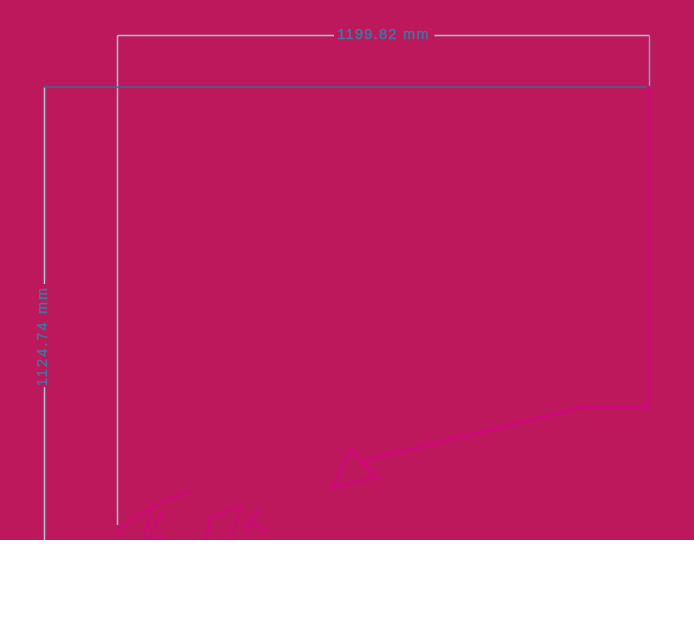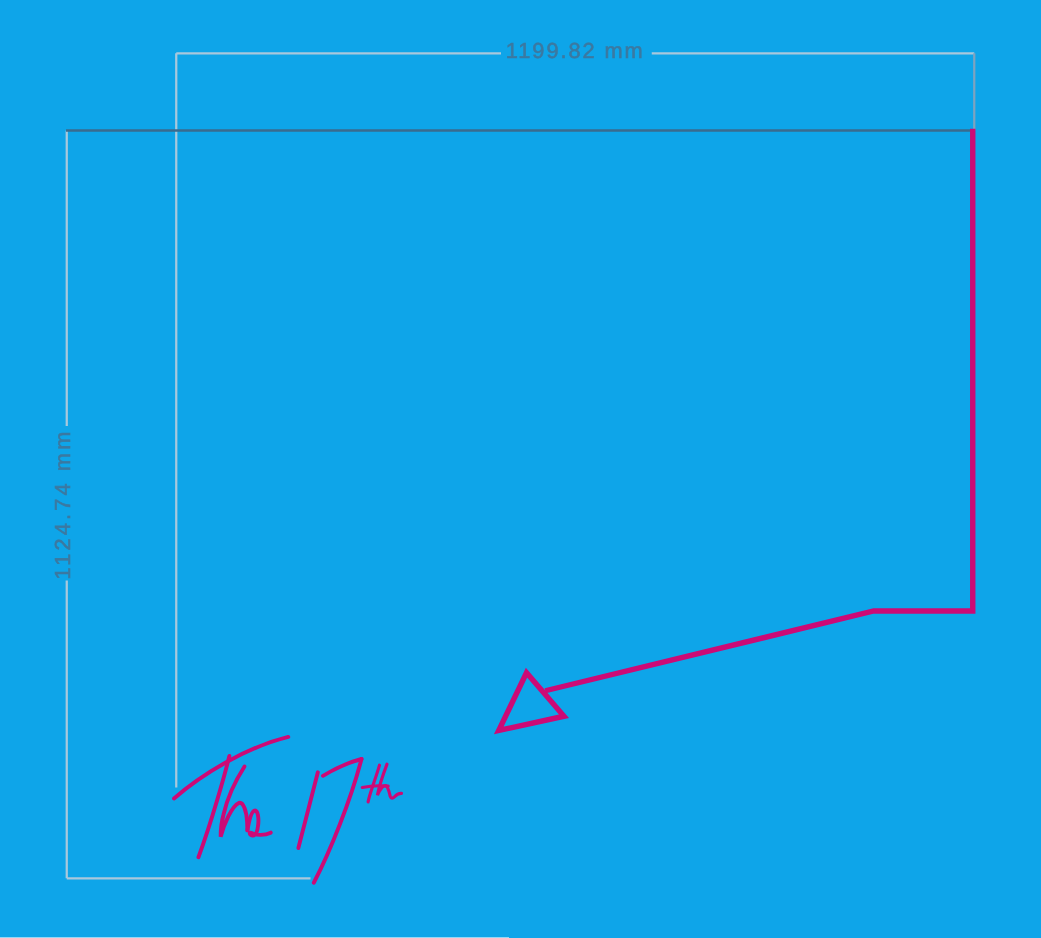--- a/index.html
+++ b/index.html
@@ -1,16 +1,16 @@
 <!DOCTYPE html>
 <html><head>
 <meta charset="utf-8">
 <style>
   html,body{margin:0;padding:0;background:#ffffff;}
-  .canvas{position:relative;width:694px;height:625px;background:#0ea5e9;overflow:hidden;}
+  .canvas{position:relative;width:694px;height:540px;background:#be185d;overflow:hidden;}
   svg text{font-family:"Liberation Sans",sans-serif;}
 </style>
 </head>
 <body>
 <div class="canvas">
 <svg width="694" height="625" viewBox="0 0 694 625" xmlns="http://www.w3.org/2000/svg">
 
   <line x1="117.5" y1="35.5" x2="334" y2="35.5" stroke="#a9c8dc" stroke-width="1.5"></line>
 
   <line x1="434.5" y1="35.5" x2="649.5" y2="35.5" stroke="#a9c8dc" stroke-width="1.5"></line>

